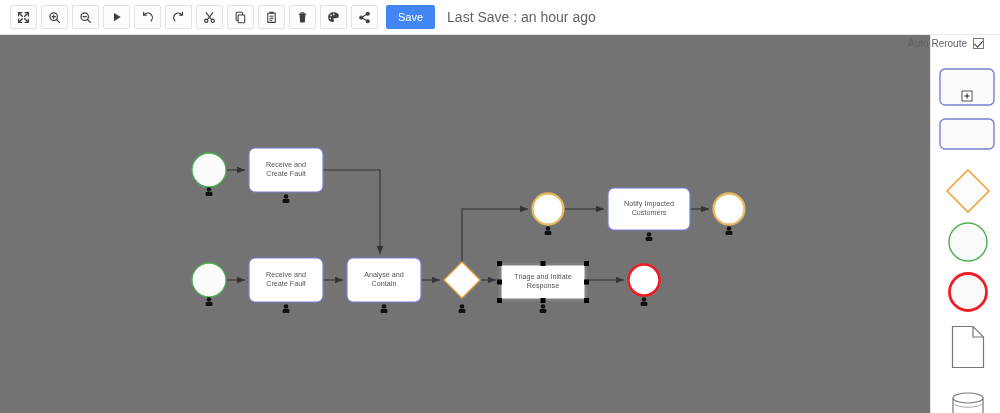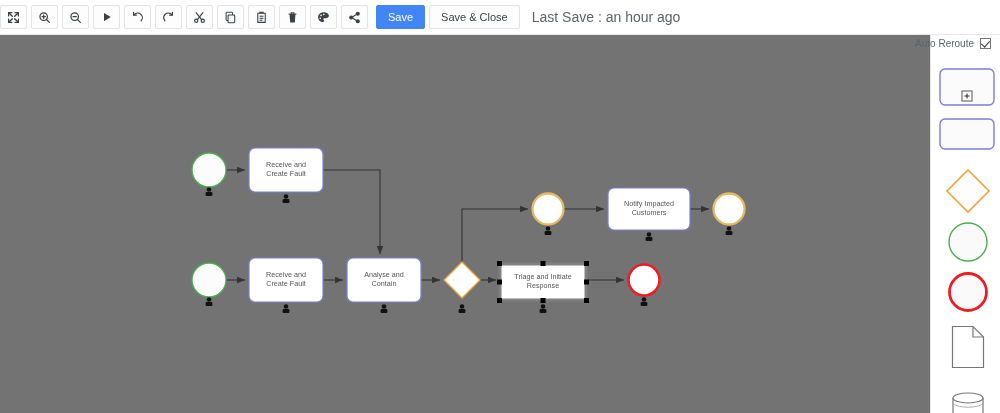--- a/index.html
+++ b/index.html
@@ -13,20 +13,21 @@
     overflow: hidden;
     background: #ffffff;
   }
 
   
   #toolbar {
     position: absolute; left: 0; top: 0;
     width: 1000px; height: 35px;
     display: flex; align-items: center;
     box-sizing: border-box;
+    padding-left: 10px;
     background: #ffffff;
     border-bottom: 1px solid #e8e8e8;
   }
   .tbtn {
     width: 27px; height: 24px;
     display: flex; align-items: center; justify-content: center;
     border: 1px solid #e3e3e3;
     background: #fdfdfd;
     margin-right: 4px;
     border-radius: 2px;
@@ -76,21 +77,21 @@
     position: absolute; left: 930px; top: 35px;
     width: 70px; height: 378px;
     background: #ffffff;
     border-left: 1px solid #e6e6e6;
     box-sizing: border-box;
   }
   #auto-reroute-row {
     position: absolute; left: -928px; top: 3px;
     width: 998px;
     display: flex; align-items: center; justify-content: flex-end;
-    padding-right: 10px;
+    padding-right: 17px;
     box-sizing: border-box;
   }
   #auto-reroute-label {
     font-size: 10px; color: #5f6368; margin-right: 6px;
   }
   #auto-reroute-box {
     width: 11px; height: 11px;
     border: 1px solid #777;
     background: #fff;
     position: relative;
@@ -217,21 +218,20 @@
           <circle cx="4" cy="8" r="1.9" fill="#3c4043"></circle>
           <circle cx="12" cy="12.6" r="1.9" fill="#3c4043"></circle>
         <path d="M5.7 7 L10.3 4.3"></path>
           <path d="M5.7 9 L10.3 11.7"></path>
       </svg>
     </div>
 
     <div class="tsep"></div>
 
     <div class="txt-btn primary">Save</div>
-    <div class="txt-btn">Save &amp; Close</div>
     <div id="last-save">Last Save : an hour ago</div>
   </div>
 
   <div id="canvas">
     <svg id="diagram" width="930" height="378">
       <defs>
         <marker id="arrow" markerWidth="8" markerHeight="8" refX="7.2" refY="3" orient="auto">
           <path d="M0,0 L7.2,3 L0,6 Z" fill="#333333"></path>
         </marker>
       </defs>

